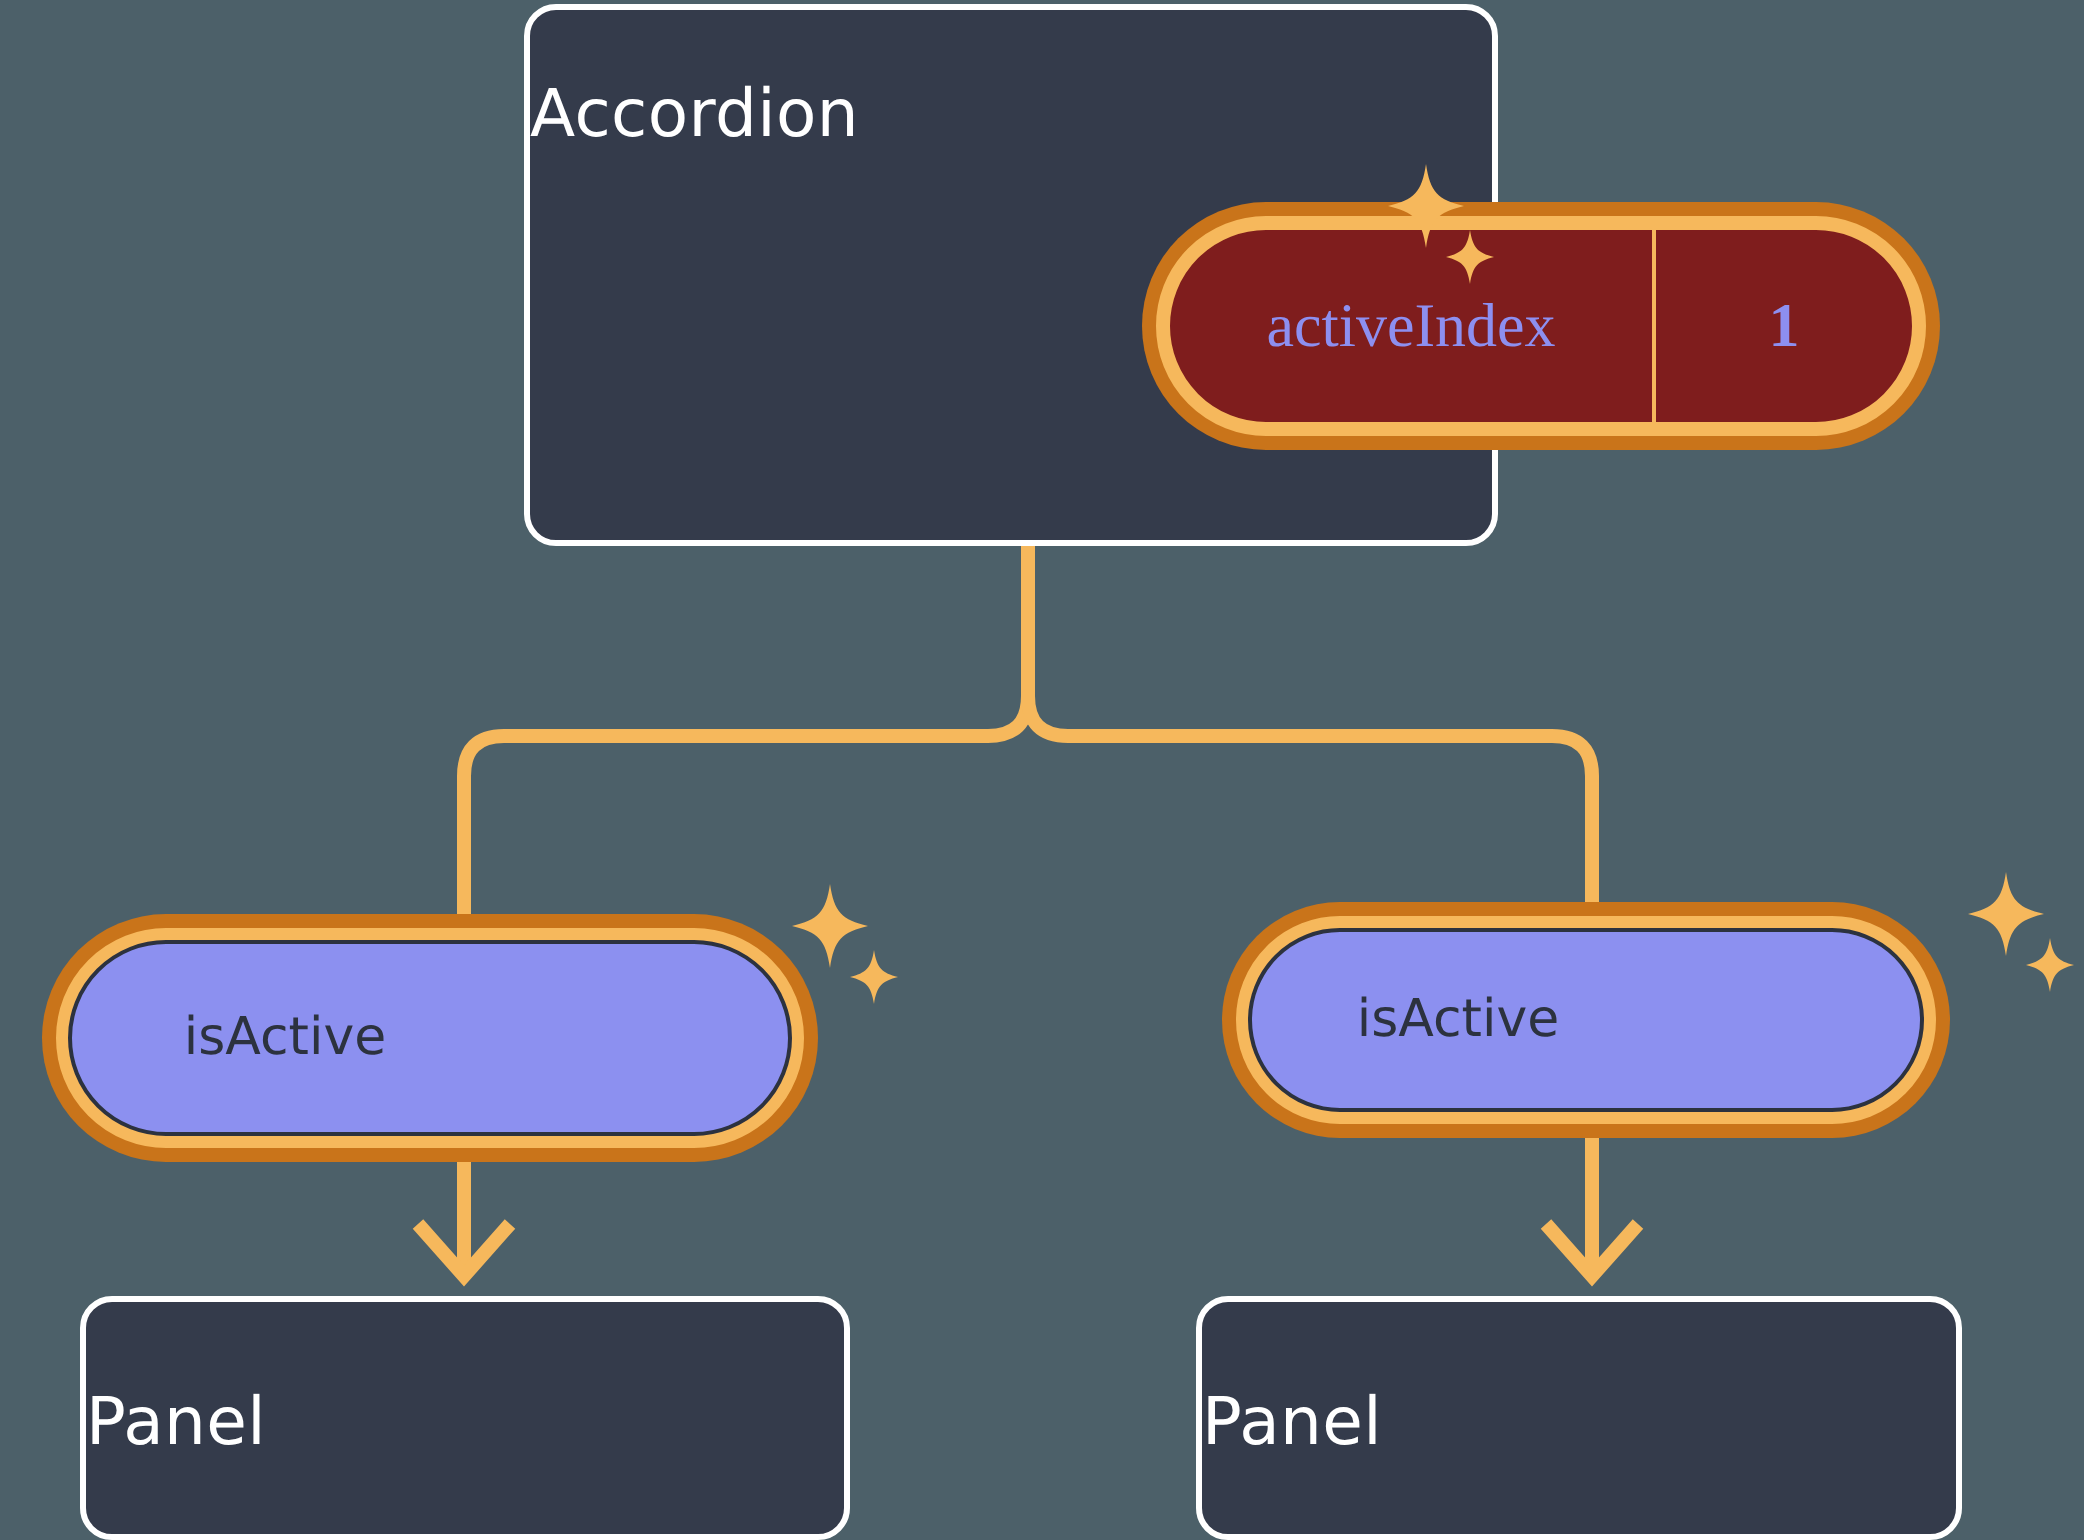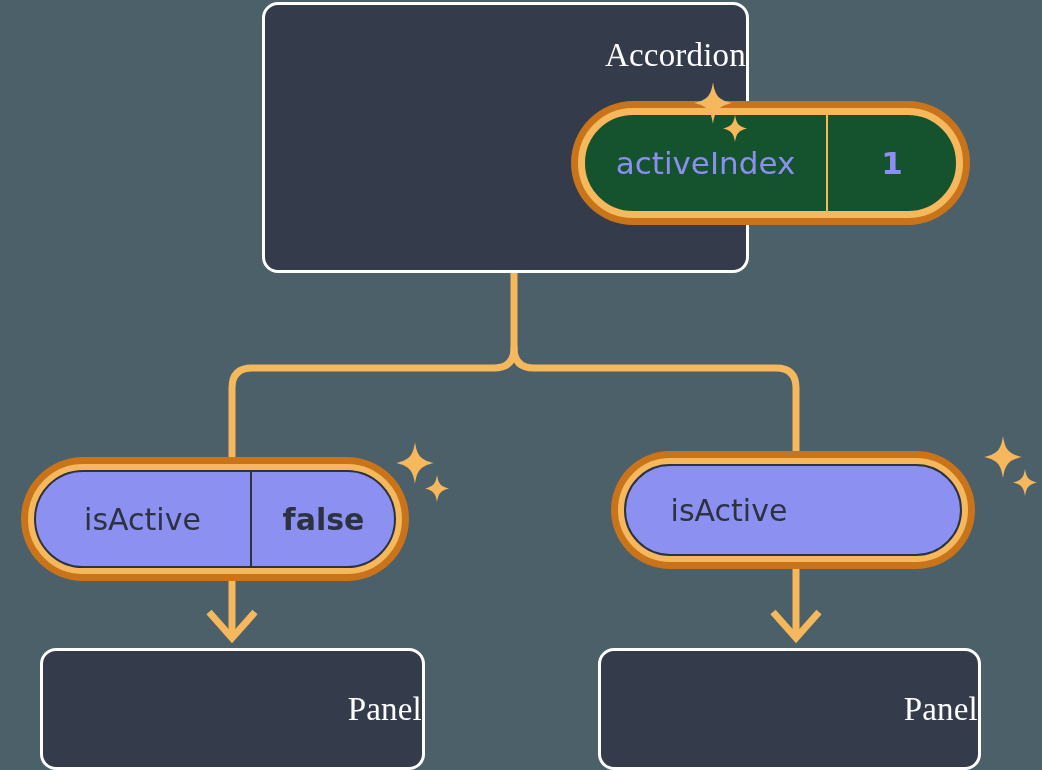--- a/index.html
+++ b/index.html
@@ -35,27 +35,26 @@
     position: absolute;
     box-sizing: border-box;
     background: #343b4b;
     border: 3px solid #ffffff;
     border-radius: 16px;
   }
   .card-title {
     position: absolute;
     left: 0;
     right: 0;
-    text-align: right;
+    text-align: left;
     color: #ffffff;
     font-size: 33px;
     font-weight: 400;
     letter-spacing: 0.2px;
     white-space: nowrap;
-    font-family: Liberation Serif, serif;
   }
 
   #card-accordion {
     left: 262px;
     top: 2px;
     width: 487px;
     height: 271px;
   }
   #card-accordion .card-title { top: 32px; }
 
@@ -92,40 +91,41 @@
     justify-content: center;
     white-space: nowrap;
   }
 
   
   #pill-activeindex {
     left: 313px;
     top: 103px;
     width: 385px;
     height: 110px;
-    background: #14532d;
+    background: #7f1d1d;
+    font-family: Liberation Serif, serif;
   }
   #pill-activeindex .cell { font-size: 31px; }
   #pill-activeindex .cell-key {
     flex: 0 0 241px;
     color: #8d8ff0;
     font-weight: 400;
   }
   #pill-activeindex .cell-val {
     flex: 1 1 auto;
     color: #8d8ff0;
     font-weight: 700;
     border-left: 2px solid #f6b85c;
   }
 
   
   .pill-purple {
     background: #8c90f0;
   }
-  .pill-purple .cell { font-size: 30px; }
+  .pill-purple .cell { font-size: 26px; }
   .pill-purple .cell-key {
     color: #2c323f;
     font-weight: 400;
   }
   .pill-purple .cell-val {
     flex: 1 1 auto;
     color: #2c323f;
     font-weight: 700;
     border-left: 2px solid #2c323f;
   }
@@ -191,21 +191,20 @@
   <div class="sparkle-group" id="sparkle-accordion">
     <svg width="58" height="62" viewBox="0 0 58 62">
       <path d="M23 0 C25 14 29 18 42 21 C29 24 25 28 23 42 C21 28 17 24 4 21 C17 18 21 14 23 0 Z" fill="#f6b85c"></path>
       <path d="M45 33 C46.4 42 49 44.5 57 46.5 C49 48.5 46.4 51 45 60 C43.6 51 41 48.5 33 46.5 C41 44.5 43.6 42 45 33 Z" fill="#f6b85c"></path>
     </svg>
   </div>
 
   <div class="pill pill-purple" id="pill-isactive-left">
     <div class="inner-stroke"></div>
     <div class="cell cell-key">isActive</div>
-    <div class="cell cell-val">false</div>
   </div>
 
   <div class="sparkle-group" id="sparkle-left">
     <svg width="58" height="62" viewBox="0 0 58 62">
       <path d="M23 0 C25 14 29 18 42 21 C29 24 25 28 23 42 C21 28 17 24 4 21 C17 18 21 14 23 0 Z" fill="#f6b85c"></path>
       <path d="M45 33 C46.4 42 49 44.5 57 46.5 C49 48.5 46.4 51 45 60 C43.6 51 41 48.5 33 46.5 C41 44.5 43.6 42 45 33 Z" fill="#f6b85c"></path>
     </svg>
   </div>
 
   <div class="pill pill-purple" id="pill-isactive-right">

